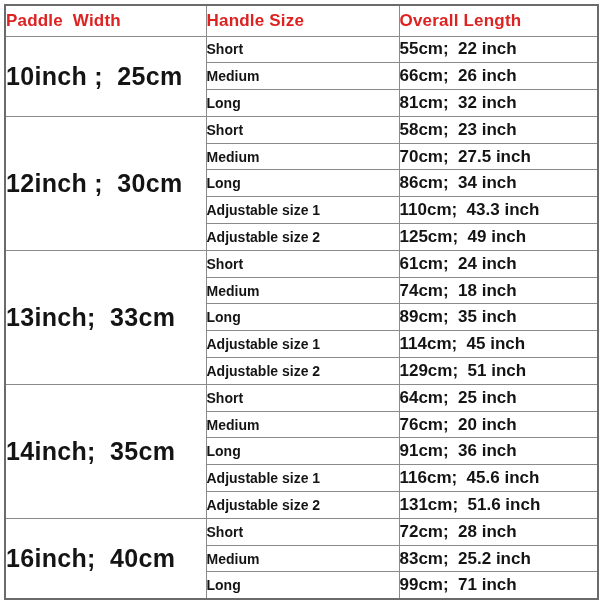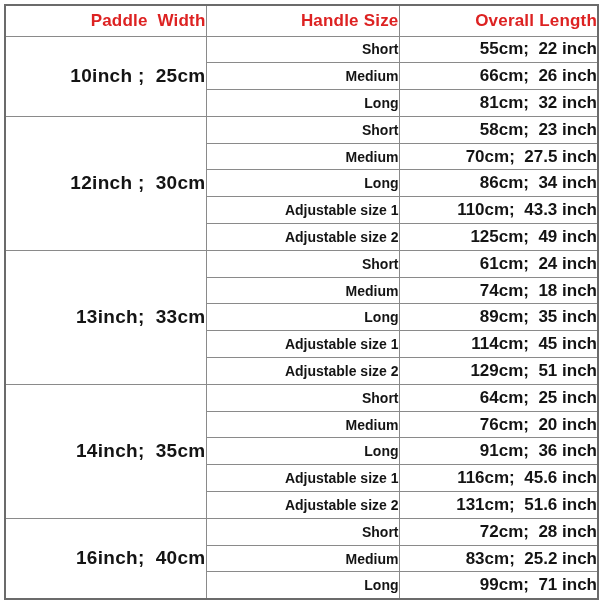--- a/index.html
+++ b/index.html
@@ -26,37 +26,37 @@
     height:594px;
     border-collapse:collapse;
     table-layout:fixed;
     border:2px solid var(--border-outer);
   }
   col.c1{width:201px;}
   col.c2{width:193px;}
   col.c3{width:199px;}
   th,td{
     border:1px solid var(--border-inner);
-    text-align:right;
+    text-align:left;
     vertical-align:middle;
     font-weight:bold;
     color:var(--body-text);
     white-space:pre;
     padding:0;
     overflow:hidden;
   }
   thead tr{height:31px;}
   tbody tr{height:26.8px;}
   th{
     color:var(--header-text);
     font-size:17px;
     letter-spacing:0.2px;
   }
   td.paddle{
-    font-size:19px;
+    font-size:25px;
     letter-spacing:0.3px;
     margin-top:43px;
   }
   td.handle{
     font-size:14px;
   }
   td.length{
     font-size:17px;
   }
 </style>

